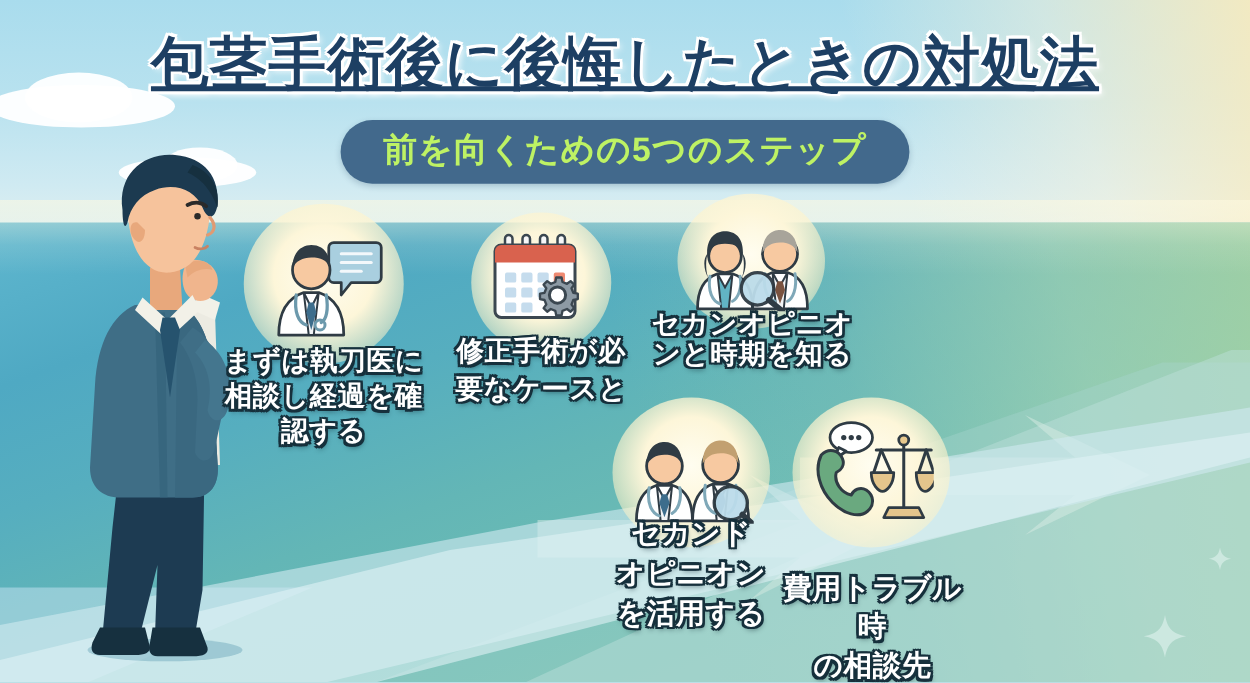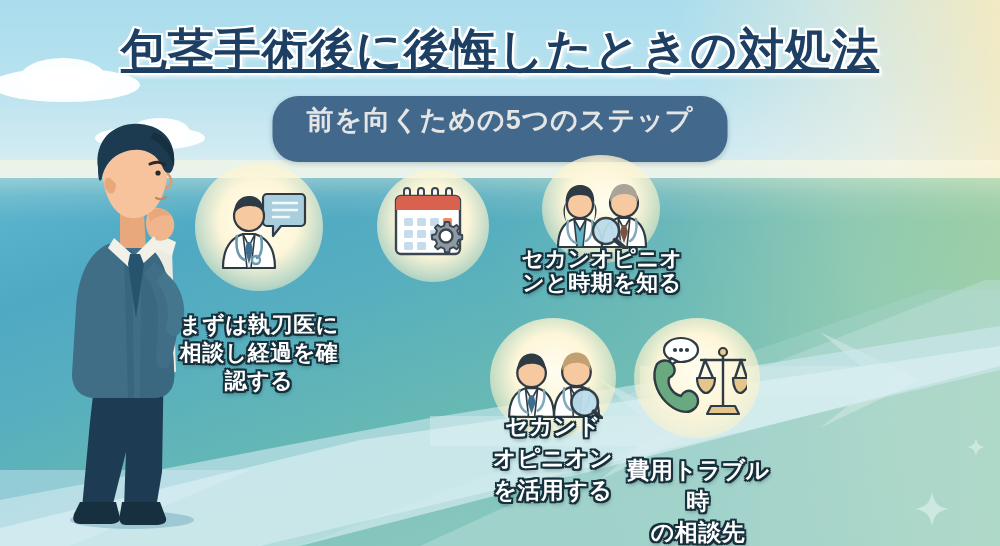--- a/index.html
+++ b/index.html
@@ -50,24 +50,24 @@
     text-shadow:
       2px 0 0 #ffffff, -2px 0 0 #ffffff, 0 2px 0 #ffffff, 0 -2px 0 #ffffff,
       2px 2px 0 #ffffff, -2px 2px 0 #ffffff, 2px -2px 0 #ffffff, -2px -2px 0 #ffffff,
       3px 3px 5px rgba(255,255,255,.85);
     white-space:nowrap;
     text-decoration:underline;
   }
   .badge{
     position:absolute;left:50%;top:96px;transform:translateX(-50%);
     background:#42698c;
-    color:#e5e5e5;
+    color:#bef264;
     font-size:27px;line-height:27px;font-weight:700;
     letter-spacing:1px;
-    padding:11px 34px 28px 34px;
+    padding:11px 34px 13px 34px;
     border-radius:26px;
     white-space:nowrap;
     box-shadow:0 2px 5px rgba(20,50,80,.22);
   }
 
   
   .hope-wrap{position:absolute;left:858px;top:86px;width:130px;height:110px;}
   .hope-glow{
     position:absolute;left:-18px;top:-22px;width:170px;height:160px;
     background:radial-gradient(circle at 50% 52%, rgba(255,250,220,.95) 0%, rgba(255,248,214,.6) 42%, rgba(255,248,214,0) 72%);
@@ -201,21 +201,21 @@
 
         <path d="M26,52 C24,66 28,74 34,76" stroke="#6c99ac" stroke-width="2.6" fill="none" stroke-linecap="round"></path>
         <path d="M50,52 C52,64 50,72 46,74" stroke="#6c99ac" stroke-width="2.6" fill="none" stroke-linecap="round"></path>
         <circle cx="45" cy="76" r="4" fill="none" stroke="#6c99ac" stroke-width="2.4"></circle>
 
         <circle cx="38" cy="32" r="15" fill="#f7c9a1" stroke="#2f3b44" stroke-width="2.2"></circle>
 
         <path d="M23,30 C23,16 32,12 38,12 C46,12 53,17 53,30 C50,24 46,22 38,22 C31,22 26,25 23,30 Z" fill="#2f3b44"></path>
       </svg>
     </div>
-    <div class="label" style="left:-24px;top:112px;width:176px;font-size:22px;line-height:28px;margin-top:36px;">まずは執刀医に
+    <div class="label" style="left:-24px;top:112px;width:176px;font-size:22px;line-height:28px;">まずは執刀医に
 相談し経過を確
 認する</div>
   </div>
 
   <div class="step" style="left:377px;top:170px;">
     <div class="bubble" style="width:112px;height:112px;">
       <svg width="86" height="80" viewBox="0 0 86 80">
 
         <g stroke="#3b4750" stroke-width="2" fill="#f6f7f8">
           <rect x="14" y="2" width="6" height="14" rx="3"></rect>
@@ -238,20 +238,22 @@
           <rect x="14" y="56" width="9" height="8" rx="1.5"></rect>
           <rect x="27" y="56" width="9" height="8" rx="1.5"></rect>
         </g>
 
         <g transform="translate(60,54)">
           <path d="M0,-20 L5,-18 L9,-21 L13,-17 L10,-13 L12,-8 L17,-7 L17,-1 L12,0 L10,5 L13,9 L9,13 L5,10 L0,12 L-1,17 L-7,17 L-8,12 L-13,10 L-17,13 L-21,9 L-18,5 L-20,0 L-25,-1 L-25,-7 L-20,-8 L-18,-13 L-21,-17 L-17,-21 L-13,-18 L-8,-20 L-7,-25 L-1,-25 Z" transform="scale(0.72)" fill="#8d9aa4" stroke="#3b4750" stroke-width="2.6" stroke-linejoin="round"></path>
           <circle cx="-4" cy="-4" r="6.5" fill="#ffffff" stroke="#3b4750" stroke-width="2.4"></circle>
         </g>
       </svg>
     </div>
+    <div class="label" style="left:-26px;top:96px;width:164px;font-size:22px;line-height:30px;">修正手術が必
+要なケースと</div>
   </div>
 
   <div class="step" style="left:542px;top:155px;">
     <div class="bubble" style="width:118px;height:108px;">
       <svg width="98" height="80" viewBox="0 0 98 80">
 
         <path d="M50,78 C50,60 57,52 66,49 L78,49 C88,52 94,60 94,78 Z" fill="#ffffff" stroke="#2f3b44" stroke-width="2.2" stroke-linejoin="round"></path>
         <path d="M66,49 L72,60 L78,49 L75,78 L69,78 Z" fill="#f1f3f5" stroke="#2f3b44" stroke-width="1.6"></path>
         <path d="M70,56 L74,56 L76,63 L72,74 L68,63 Z" fill="#7a5340"></path>
         <path d="M60,50 C58,62 62,70 68,72" stroke="#7fa8b8" stroke-width="2.4" fill="none" stroke-linecap="round"></path>

